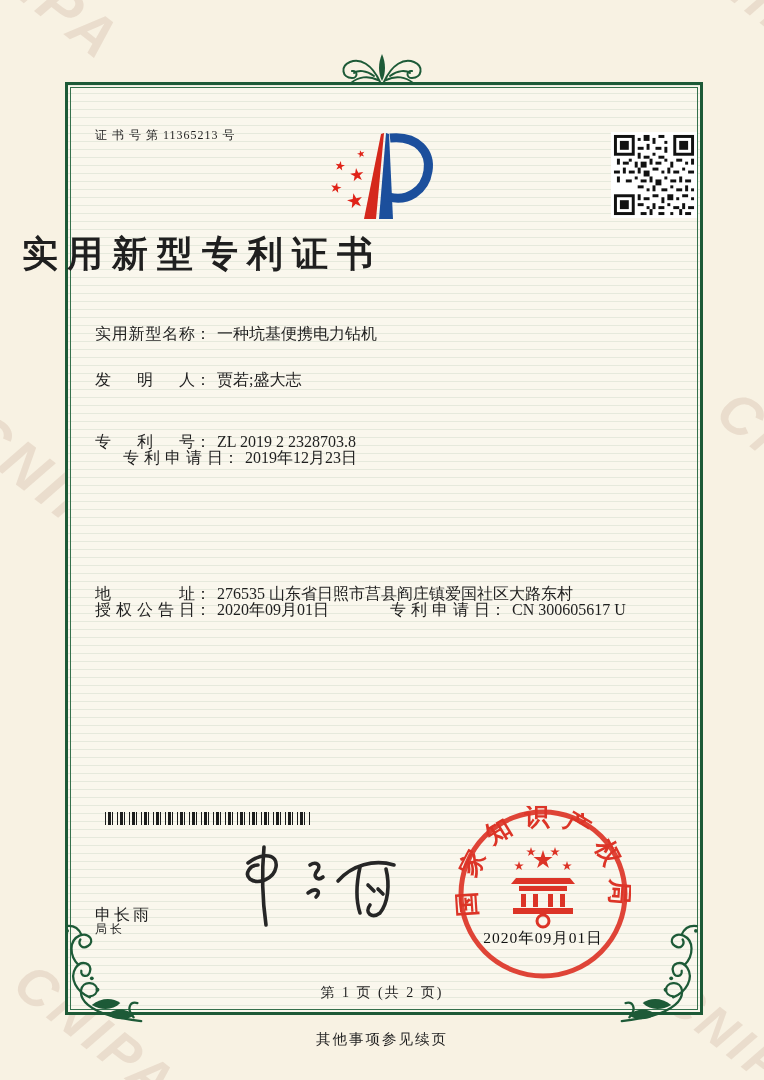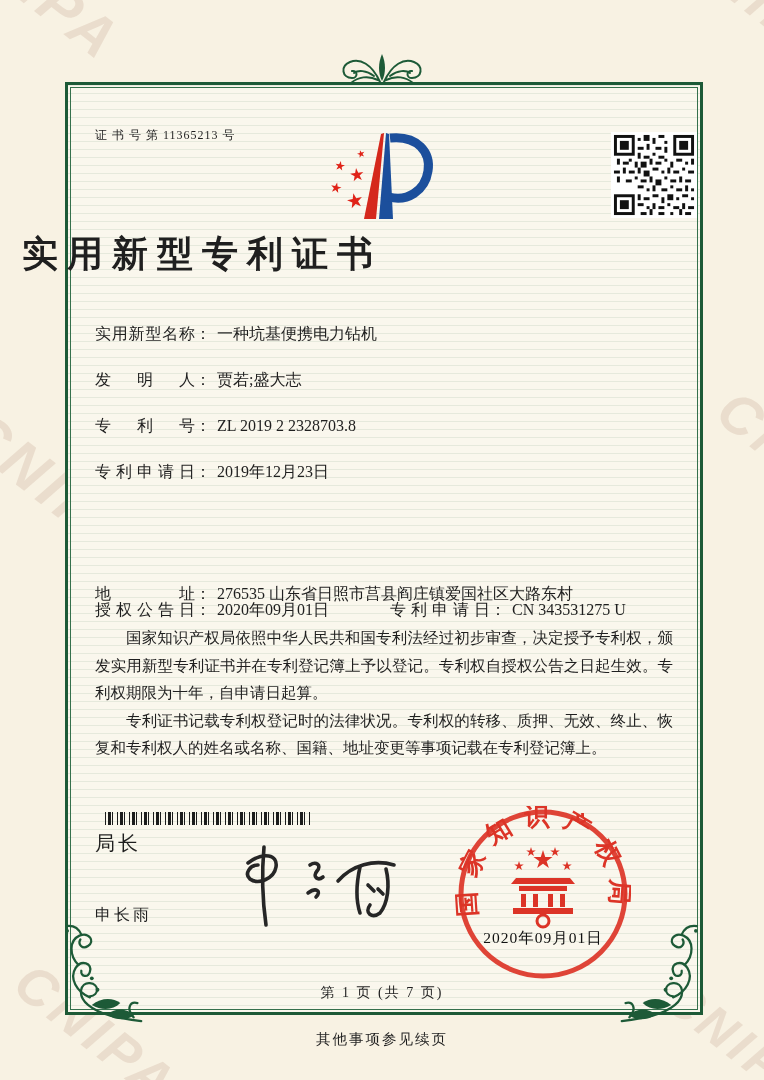--- a/index.html
+++ b/index.html
@@ -32,21 +32,21 @@
   .frow{left:95px;font-size:16px;white-space:nowrap;}
   .flabel{display:inline-block;width:100px;text-align:justify;text-align-last:justify;vertical-align:bottom;}
   .fvalue{margin-left:6px;}
   .grant2{position:absolute;left:295px;top:0;white-space:nowrap;}
   .paras{left:95px;top:624px;width:578px;font-size:15.5px;line-height:27.6px;text-align:justify;}
   .paras p{margin:0;text-indent:2em;}
   .barcode{
     left:105px;top:812px;width:205px;height:13px;
     background:repeating-linear-gradient(90deg,#1c1c1c 0 1.5px,rgba(0,0,0,0) 1.5px 3px,#1c1c1c 3px 6px,rgba(0,0,0,0) 6px 7.5px,#1c1c1c 7.5px 8.5px,rgba(0,0,0,0) 8.5px 12px);
   }
-  .sig-title{left:95px;top:830px;font-size:20px;letter-spacing:3px;}
+  .sig-title{left:95px;top:921px;font-size:12px;letter-spacing:3px;}
   .sig-name{left:95px;top:905px;font-size:16px;letter-spacing:3px;}
   .seal-date{left:455px;top:928px;width:176px;text-align:center;font-size:15.5px;letter-spacing:1px;color:#111;z-index:3;}
   .page-note{left:0;top:984px;width:100%;text-align:center;font-size:14px;letter-spacing:2px;}
   .cont-note{left:0;top:1030px;width:100%;text-align:center;font-size:14.5px;letter-spacing:2px;}
   .qr{left:611px;top:132px;}
   .logo{left:315px;top:124px;}
   .sigsvg{left:218px;top:841px;}
   .sealsvg{left:455px;top:806px;z-index:2;}
   .fl-bl{left:50px;top:923px;}
   .fl-br{left:618px;top:923px;transform:scaleX(-1);}
@@ -223,40 +223,36 @@
   </svg>
 
   <div class="abs title">实用新型专利证书</div>
 
   <div class="abs frow" style="top:324px;">
     <span class="flabel">实用新型名称</span><span>：</span><span class="fvalue">一种坑基便携电力钻机</span>
   </div>
   <div class="abs frow" style="top:370px;">
     <span class="flabel">发明人</span><span>：</span><span class="fvalue">贾若;盛大志</span>
   </div>
-  <div class="abs frow" style="top:416px;">
+  <div class="abs frow" style="top:432px;">
     <span class="flabel">专利号</span><span>：</span><span class="fvalue">ZL 2019 2 2328703.8</span>
   </div>
-  <div class="abs frow" style="top:462px;">
+  <div class="abs frow" style="top:448px;margin-left:28px;">
     <span class="flabel">专利申请日</span><span>：</span><span class="fvalue">2019年12月23日</span>
   </div>
   <div class="abs frow" style="top:584px;">
     <span class="flabel">地址</span><span>：</span><span class="fvalue">276535 山东省日照市莒县阎庄镇爱国社区大路东村</span>
   </div>
   <div class="abs frow" style="top:600px;font-family:Liberation Serif, serif;">
     <span class="flabel">授权公告日</span><span>：</span><span class="fvalue">2020年09月01日</span>
     <span class="grant2">
-      <span class="flabel">专利申请日</span><span>：</span><span class="fvalue">CN 343531275 U</span>
+      <span class="flabel">专利申请日</span><span>：</span><span class="fvalue">CN 300605617 U</span>
     </span>
   </div>
 
-  <div class="abs paras">
-    <p>国家知识产权局依照中华人民共和国专利法经过初步审查，决定授予专利权，颁发实用新型专利证书并在专利登记簿上予以登记。专利权自授权公告之日起生效。专利权期限为十年，自申请日起算。</p>
-    <p>专利证书记载专利权登记时的法律状况。专利权的转移、质押、无效、终止、恢复和专利权人的姓名或名称、国籍、地址变更等事项记载在专利登记簿上。</p>
-  </div>
 
   <div class="abs barcode"></div>
 
   <div class="abs sig-title">局长</div>
   <div class="abs sig-name">申长雨</div>
 
   <svg class="abs sigsvg" width="185" height="88" viewBox="0 0 185 88">
     <g fill="none" stroke="#262626" stroke-width="3.6" stroke-linecap="round">
       <path d="M30,22 C46,10 60,14 58,26 C56,38 40,44 32,38 C26,33 32,24 40,24"></path>
       <path d="M46,6 C44,28 44,56 48,84"></path>
@@ -290,16 +286,16 @@
       <rect x="-22" y="0" width="5" height="13"></rect>
       <rect x="-10" y="0" width="5" height="13"></rect>
       <rect x="5" y="0" width="5" height="13"></rect>
       <rect x="17" y="0" width="5" height="13"></rect>
       <rect x="-30" y="14" width="60" height="6"></rect>
       <circle cx="0" cy="27" r="6" fill="none" stroke="#dc3427" stroke-width="3"></circle>
     </g>
   </svg>
   <div class="abs seal-date">2020年09月01日</div>
 
-  <div class="abs page-note">第 1 页 (共 7 页)</div>
+  <div class="abs page-note">第 1 页 (共 2 页)</div>
   <div class="abs cont-note">其他事项参见续页</div>
 
 </div>
 
 </body></html>

